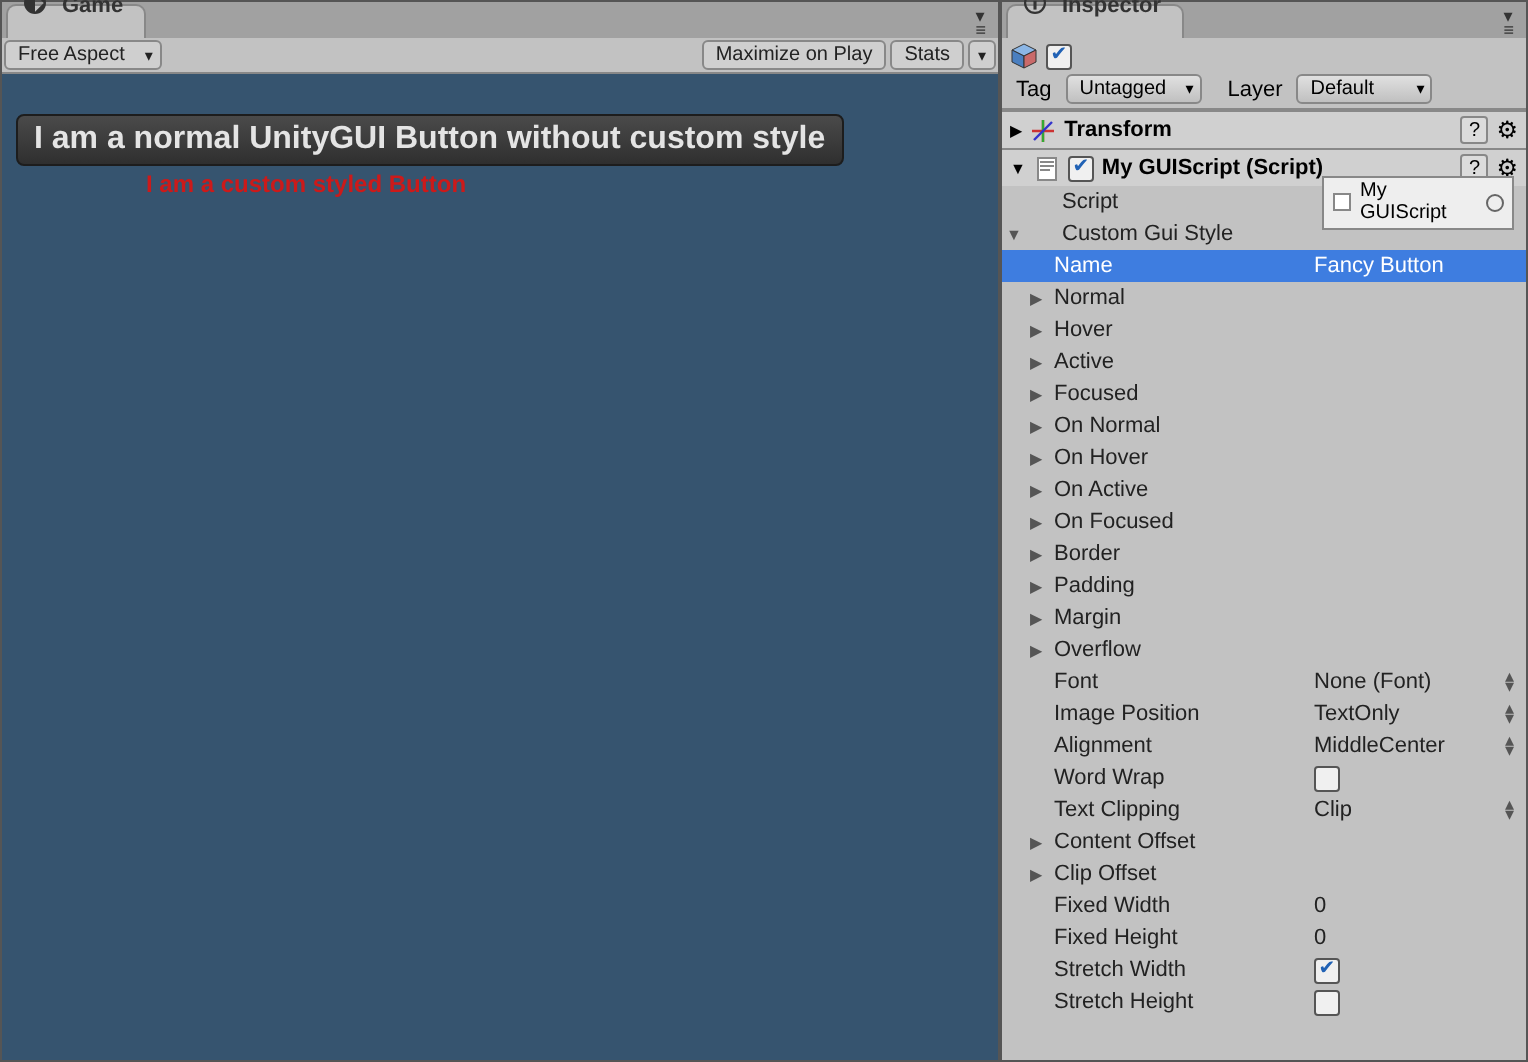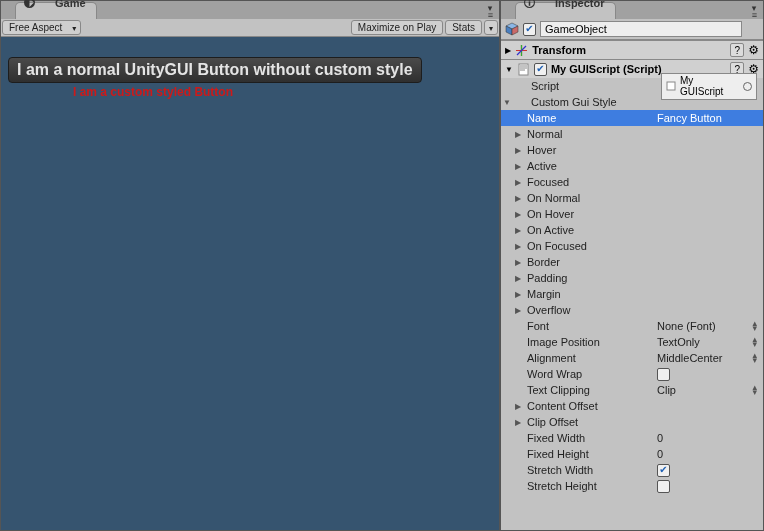--- a/index.html
+++ b/index.html
@@ -3,21 +3,21 @@
 <meta charset="utf-8">
 <style>
   * { box-sizing: border-box; margin: 0; padding: 0; }
   html, body { width: 764px; height: 531px; overflow: hidden; font-family: Arial, Helvetica, sans-serif; font-size: 11px; color: #000; background: #a1a1a1; }
   .root { display: flex; width: 100%; height: 100%; }
   .panel { display: flex; flex-direction: column; background: #c2c2c2; border: 1px solid #555; }
   .left { width: 500px; }
   .right { flex: 1; }
 
   .tabbar { height: 18px; background: #a1a1a1; display: flex; align-items: flex-end; position: relative; }
-  .tab { height: 17px; padding: 0 10px 16px 8px; background: #c2c2c2; border-top-left-radius: 5px; border-top-right-radius: 5px; display: inline-flex; align-items: center; gap: 20px; font-weight: bold; color: #333; border: 1px solid #888; border-bottom: none; margin-left: 14px; }
+  .tab { height: 17px; padding: 0 10px 16px 8px; background: #c2c2c2; border-top-left-radius: 5px; border-top-right-radius: 5px; display: inline-flex; align-items: center; gap: 8px; font-weight: bold; color: #333; border: 1px solid #888; border-bottom: none; margin-left: 2px; }
   .tab .tabicon { font-size: 10px; }
   .tabmenu { margin-left: auto; margin-right: 6px; font-size: 9px; color: #333; line-height: 7px; white-space: pre; cursor: pointer; }
 
   .toolbar { height: 18px; background: #c2c2c2; border-bottom: 1px solid #888; display: flex; align-items: stretch; font-size: 10px; }
   .tb-btn { padding: 0 6px; border: 1px solid #888; background: #cfcfcf; display: inline-flex; align-items: center; border-radius: 3px; margin: 1px 1px; color: #222; }
   .tb-btn.sm { min-width: 0; }
   .tb-dd { padding: 0 18px 0 6px; position: relative; }
   .tb-dd::after { content: "▾"; position: absolute; right: 4px; top: 50%; transform: translateY(-50%); font-size: 8px; }
   .tb-spacer { flex: 1; }
 
@@ -112,23 +112,32 @@
     <div class="insp-header">
       <div class="ih-row">
         <span class="cube-icon">
           <svg width="14" height="14" viewBox="0 0 14 14">
               <polygon points="7,1 13,4 7,7 1,4" fill="#8bb6e6" stroke="#333" stroke-width="0.5"></polygon>
               <polygon points="1,4 7,7 7,13 1,10" fill="#4a7fc0" stroke="#333" stroke-width="0.5"></polygon>
               <polygon points="13,4 7,7 7,13 13,10" fill="#c96a6a" stroke="#333" stroke-width="0.5"></polygon>
             </svg>
         </span>
         <span class="checkbox">✔</span>
-        <input class="namefield" value="GameObject" style="">
         <span class="staticcb" style="visibility:hidden">
             <span class="checkbox"></span>
+          </span>
+      </div>
+      <div class="ih-row">
+        <span class="lbl">Tag</span>
+        <span class="dropdown">
+            <span>Untagged</span>
+          </span>
+        <span class="lbl" style="margin-left:6px">Layer</span>
+        <span class="dropdown">
+            <span>Default</span>
           </span>
       </div>
     </div>
 
     <div class="insp-body">
 
       <div class="component">
         <div class="comp-head">
           <span class="fold">▶</span>
           <span class="compicon">

